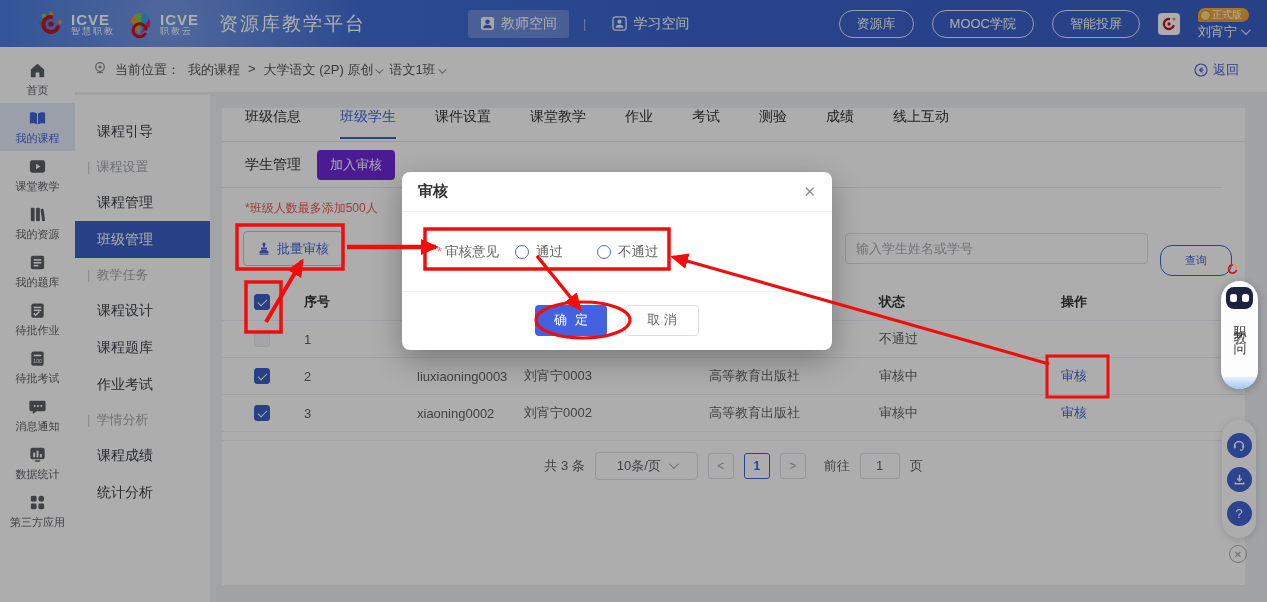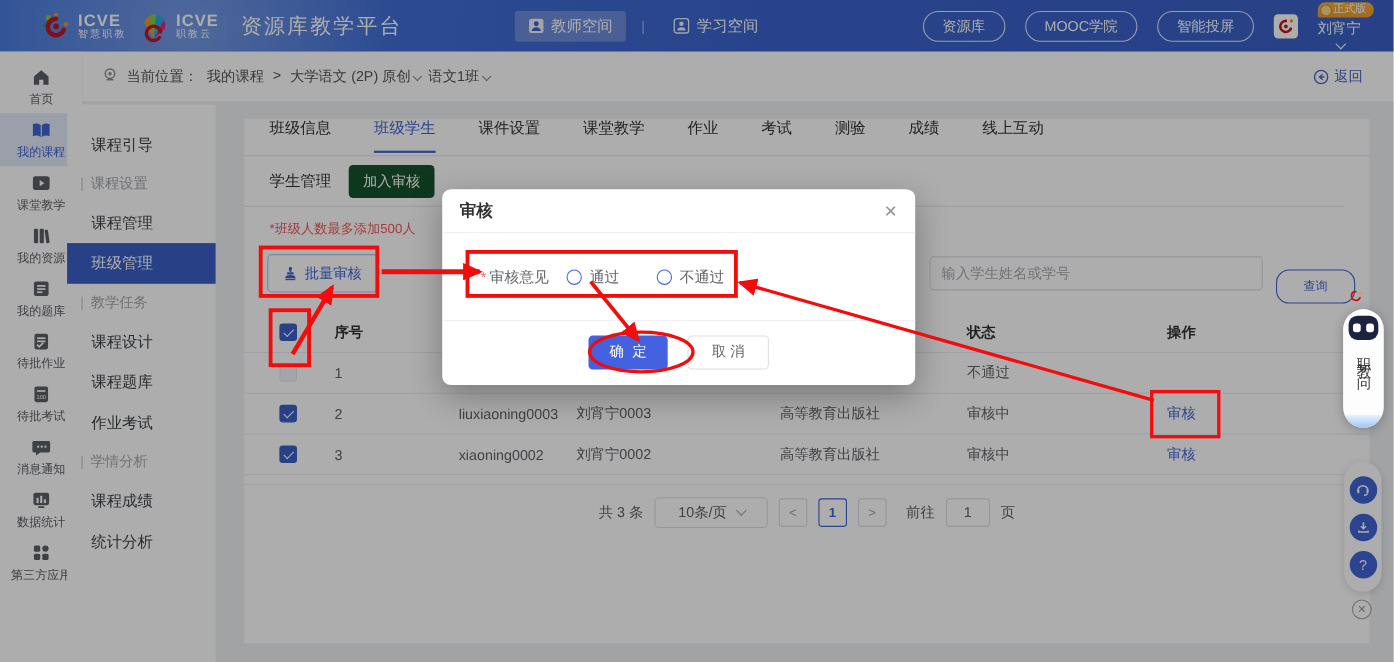--- a/index.html
+++ b/index.html
@@ -21,52 +21,52 @@
   .hnav { position:absolute; left:468px; top:0; height:47px; display:flex; align-items:center; gap:14px; }
   .hnav-item { display:flex; align-items:center; gap:6px; font-size:14px; padding:5px 12px; border-radius:3px; cursor:pointer; }
   .hnav-item.active { background:rgba(255,255,255,.24); }
   .hnav-sep { color:rgba(255,255,255,.5); }
   .hright { position:absolute; right:18px; top:0; height:47px; display:flex; align-items:center; gap:18px; }
   .pill { border:1px solid rgba(255,255,255,.85); border-radius:15px; padding:4px 17px; font-size:13px; color:#fff; cursor:pointer; white-space:nowrap; }
   .appicon { width:22px; height:22px; background:#fff; border-radius:4px; display:flex; align-items:center; justify-content:center; }
   .user-block { display:flex; flex-direction:column; align-items:flex-start; line-height:1.2; }
   .ver-badge { background:linear-gradient(180deg,#f3b13c,#ef9c2e); color:#fff; font-size:10px; border-radius:8px 8px 8px 2px; padding:1px 7px 1px 14px; position:relative; }
   .ver-badge::before { content:""; position:absolute; left:2px; top:2px; width:9px; height:9px; border-radius:50%; background:#fbd98a; border:1px solid #d98b1e; }
-  .username { font-size:13px; margin-top:2px; display:flex; align-items:center; gap:4px;flex-direction:column; }
+  .username { font-size:13px; margin-top:2px; display:flex; align-items:center; gap:4px; }
   .caret { width:7px; height:7px; border-right:1.5px solid currentColor; border-bottom:1.5px solid currentColor; transform:rotate(45deg) translateY(-2px); display:inline-block; }
 
   
   .rail { position:absolute; left:0; top:47px; width:75px; height:555px; background:#fff; z-index:1; padding-top:8px; box-shadow:1px 0 0 #e8e8e8; }
   .rail-item { height:48px; display:flex; flex-direction:column; align-items:center; justify-content:center; gap:3px; color:#5b5f66; font-size:11px; cursor:pointer; }
   .rail-item svg { width:19px; height:19px; }
   .rail-item.active { background:#e4ebfa; color:#4165d5; }
 
   
   .crumbbar { position:absolute; left:75px; top:47px; width:1192px; height:46px; background:#fff; z-index:1;
     display:flex; align-items:center; padding:0 28px 0 18px; color:#555; border-bottom:1px solid #ededed; }
   .crumbbar .loc { display:flex; align-items:flex-start; gap:8px; font-size:13px; }
   .crumb-caret { width:6px; height:6px; border-right:1.3px solid #888; border-bottom:1.3px solid #888; transform:rotate(45deg) translateY(-2px); display:inline-block; margin-left:2px; }
   .back { margin-left:auto; color:#4a64c8; display:flex; align-items:center; gap:5px; cursor:pointer; font-size:13px; }
 
   
-  .submenu { position:absolute; left:61px; top:95px; width:135px; height:507px; background:#fff; z-index:1; padding-top:18px; }
+  .submenu { position:absolute; left:75px; top:95px; width:135px; height:507px; background:#fff; z-index:1; padding-top:18px; }
   .sm-item { height:37px; line-height:37px; padding-left:22px; font-size:14px; color:#3d4249; cursor:pointer; }
   .sm-section { height:34px; line-height:34px; padding-left:12px; font-size:13px; color:#a3a7ad; }
   .sm-section .bar { color:#c9ccd2; margin-right:6px; }
   .sm-item.active { background:#3c5fc4; color:#fff; }
   .collapse-tag { position:absolute; left:128px; top:300px; color:#9aa0a8; font-size:13px; width:14px; height:30px; line-height:30px; text-align:center; }
 
   
   .card { position:absolute; left:222px; top:108px; width:1023px; height:477px; background:#fff; z-index:1; }
   .tabs { display:flex; gap:39px; padding:0 0 0 23px; height:34px; align-items:flex-start; border-bottom:1px solid #e4e7ed; }
   .tab { font-size:14px; color:#333; padding-bottom:11px; cursor:pointer; white-space:nowrap; }
   .tab.active { color:#4165d5; border-bottom:2px solid #4165d5; }
   .subtabs { display:flex; align-items:center; gap:16px; padding-left:23px; height:46px; border-bottom:1px solid #e4e7ed; width:1000px; }
   .subtab { font-size:14px; color:#333; cursor:pointer; }
-  .subtab.active { background:#14532d; color:#fff; border-radius:4px; padding:6px 13px; font-size:13px; }
+  .subtab.active { background:#6d28d9; color:#fff; border-radius:4px; padding:6px 13px; font-size:13px; }
   .note { color:#f25858; font-size:12px; padding:12px 0 0 23px; }
   .toolbar { position:absolute; left:0; top:120px; width:1023px; height:40px; }
   .btn-batch { position:absolute; left:21px; top:3px; height:35px; padding:0 13px; border:1px solid #b9c6ee; color:#4165d5; background:#fff; border-radius:4px; display:flex; align-items:center; gap:6px; font-size:13px; cursor:pointer; }
   .search-input { position:absolute; left:623px; top:5px; width:303px; height:31px; border:1px solid #dcdfe6; border-radius:4px; padding:0 10px; font-size:13px; color:#333; font-family:inherit; }
   .search-input::placeholder { color:#a8abb2; }
   .btn-query { position:absolute; left:938px; top:17px; width:72px; height:31px; border:1px solid #4165d5; color:#4165d5; background:#fff; border-radius:12px; font-size:11px; cursor:pointer; font-family:inherit; }
 
   
   .table { position:absolute; left:0; top:176px; width:1023px; }
   .trow { display:flex; align-items:center; height:37px; border-bottom:1px solid #ebeef5; font-size:13px; color:#606266; }

